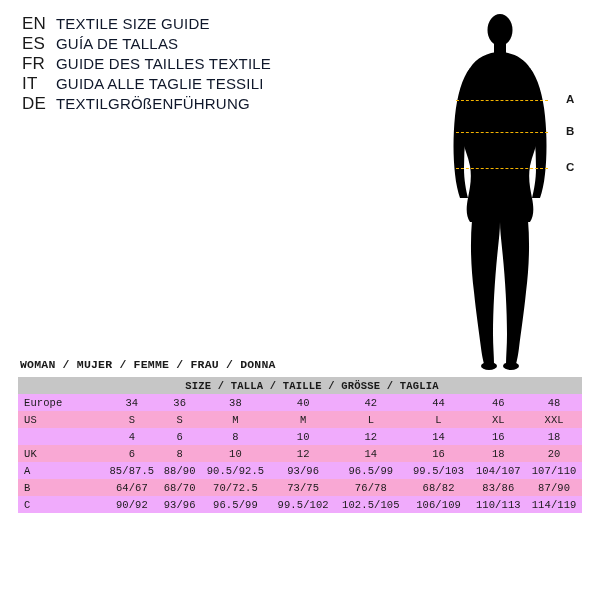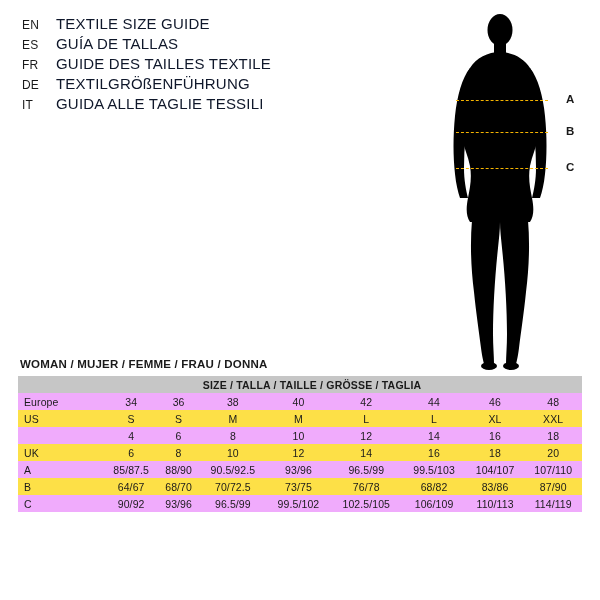--- a/index.html
+++ b/index.html
@@ -24,21 +24,21 @@
     width: 300px;
   }
   .lang-row {
     display: flex;
     align-items: baseline;
     height: 20px;
     line-height: 20px;
   }
   .lang-code {
     width: 34px;
-    font-size: 12px;
+    font-size: 17px;
     letter-spacing: 0.2px;
     color: #1a1a1a;
   }
   .lang-text {
     font-size: 15px;
     letter-spacing: 0.2px;
     color: #0f172a;
     white-space: nowrap;
   }
 
@@ -63,20 +63,21 @@
     font-weight: bold;
     color: #1a1a1a;
     left: 166px;
   }
 
   
   #table-wrap {
     position: absolute;
     left: 18px; top: 358px;
     width: 564px;
+    font-family: Liberation Mono, monospace;
   }
   .woman-title {
     font-size: 11.5px;
     font-weight: bold;
     letter-spacing: 0.2px;
     color: #1a1a1a;
     margin: 0 0 6px 2px;
   }
   table {
     border-collapse: collapse;
@@ -99,21 +100,21 @@
   }
   tr.head-row {
     background: #c6c6c6;
   }
   tr.head-row th {
     font-weight: bold;
     font-size: 10.5px;
     letter-spacing: 0.2px;
   }
   tr.shaded { background: #f0abfc; }
-  tr.plain { background: #fde047; }
+  tr.plain { background: #f9a8d4; }
 
   
   #notes {
     position: absolute;
     left: 22px; top: 542px;
     width: 420px;
   }
   .note {
     font-size: 10.5px;
     font-weight: bold;
@@ -135,26 +136,26 @@
     </div>
     <div class="lang-row">
       <span class="lang-code">ES</span>
       <span class="lang-text">GUÍA DE TALLAS</span>
     </div>
     <div class="lang-row">
       <span class="lang-code">FR</span>
       <span class="lang-text">GUIDE DES TAILLES TEXTILE</span>
     </div>
     <div class="lang-row">
+      <span class="lang-code">IT</span>
+      <span class="lang-text">GUIDA ALLE TAGLIE TESSILI</span>
+    </div>
+    <div class="lang-row">
       <span class="lang-code">DE</span>
       <span class="lang-text">TEXTILGRÖßENFÜHRUNG</span>
-    </div>
-    <div class="lang-row">
-      <span class="lang-code">IT</span>
-      <span class="lang-text">GUIDA ALLE TAGLIE TESSILI</span>
     </div>
   </div>
 
   <div id="figure-area">
     <svg id="figure-svg" width="200" height="365" viewBox="0 0 200 365">
       <g fill="#000000">
 
         <ellipse cx="100" cy="22" rx="12.5" ry="16"></ellipse>
 
         <rect x="94" y="34" width="12" height="12"></rect>

